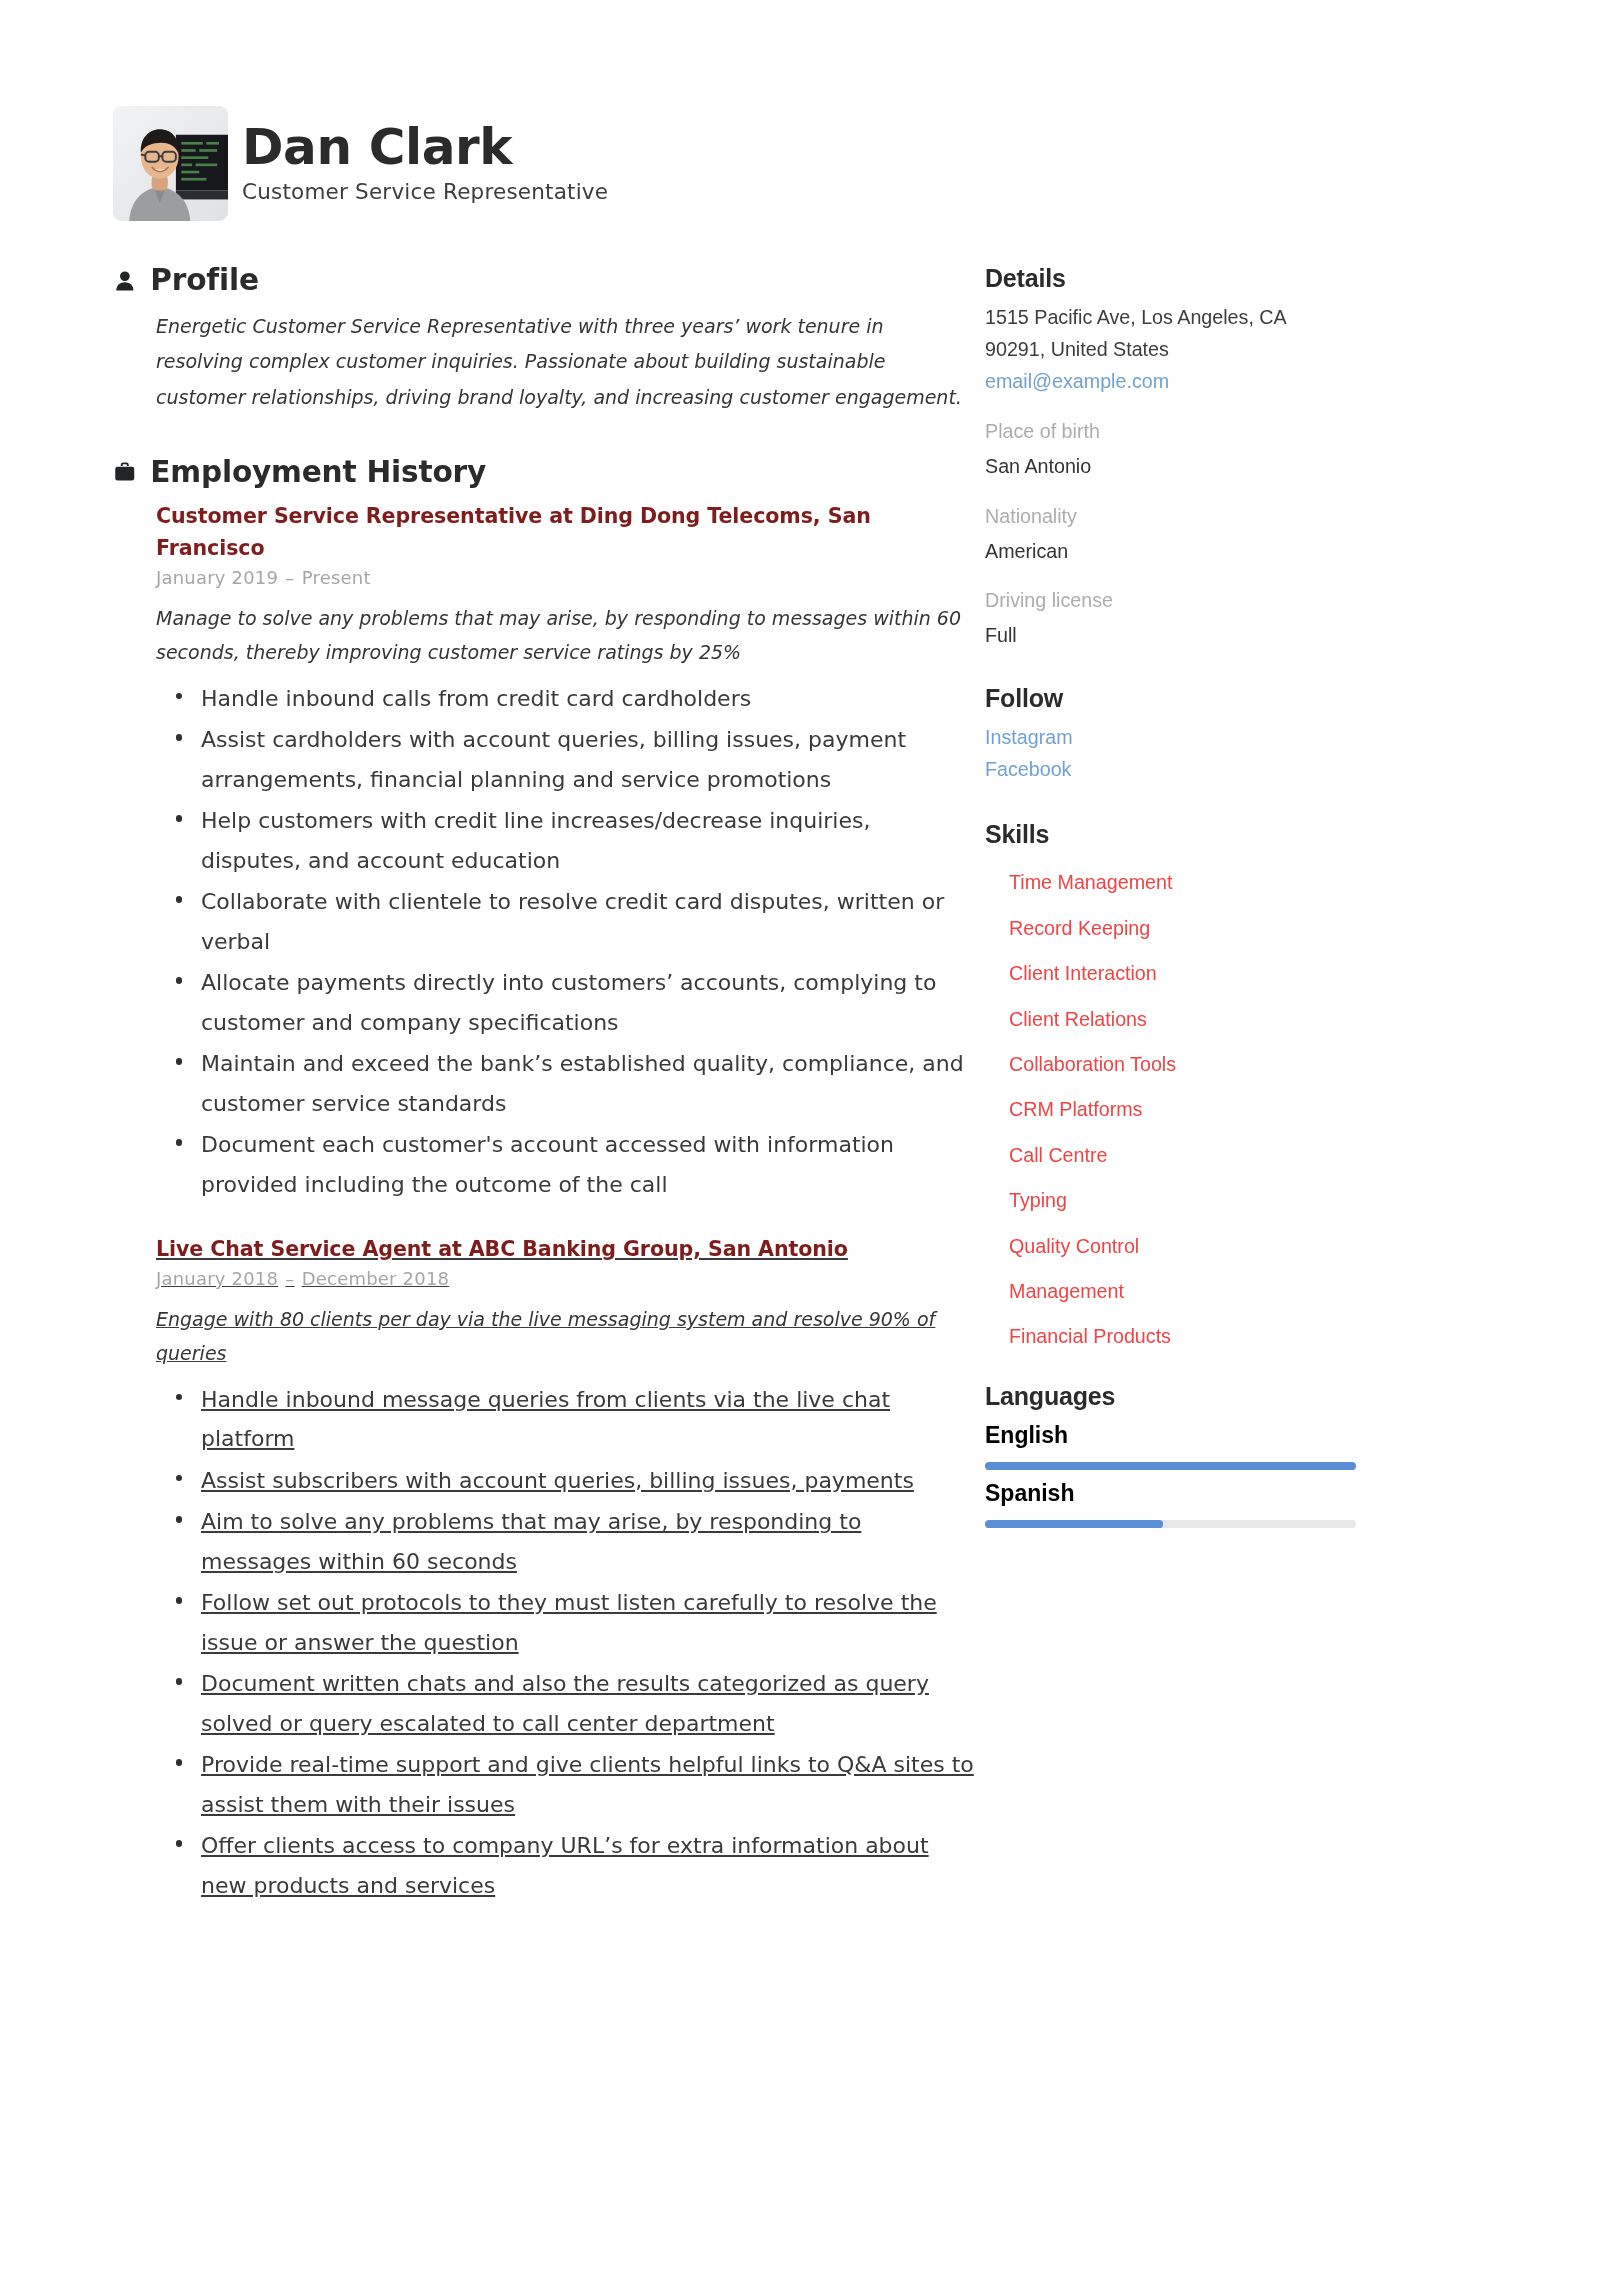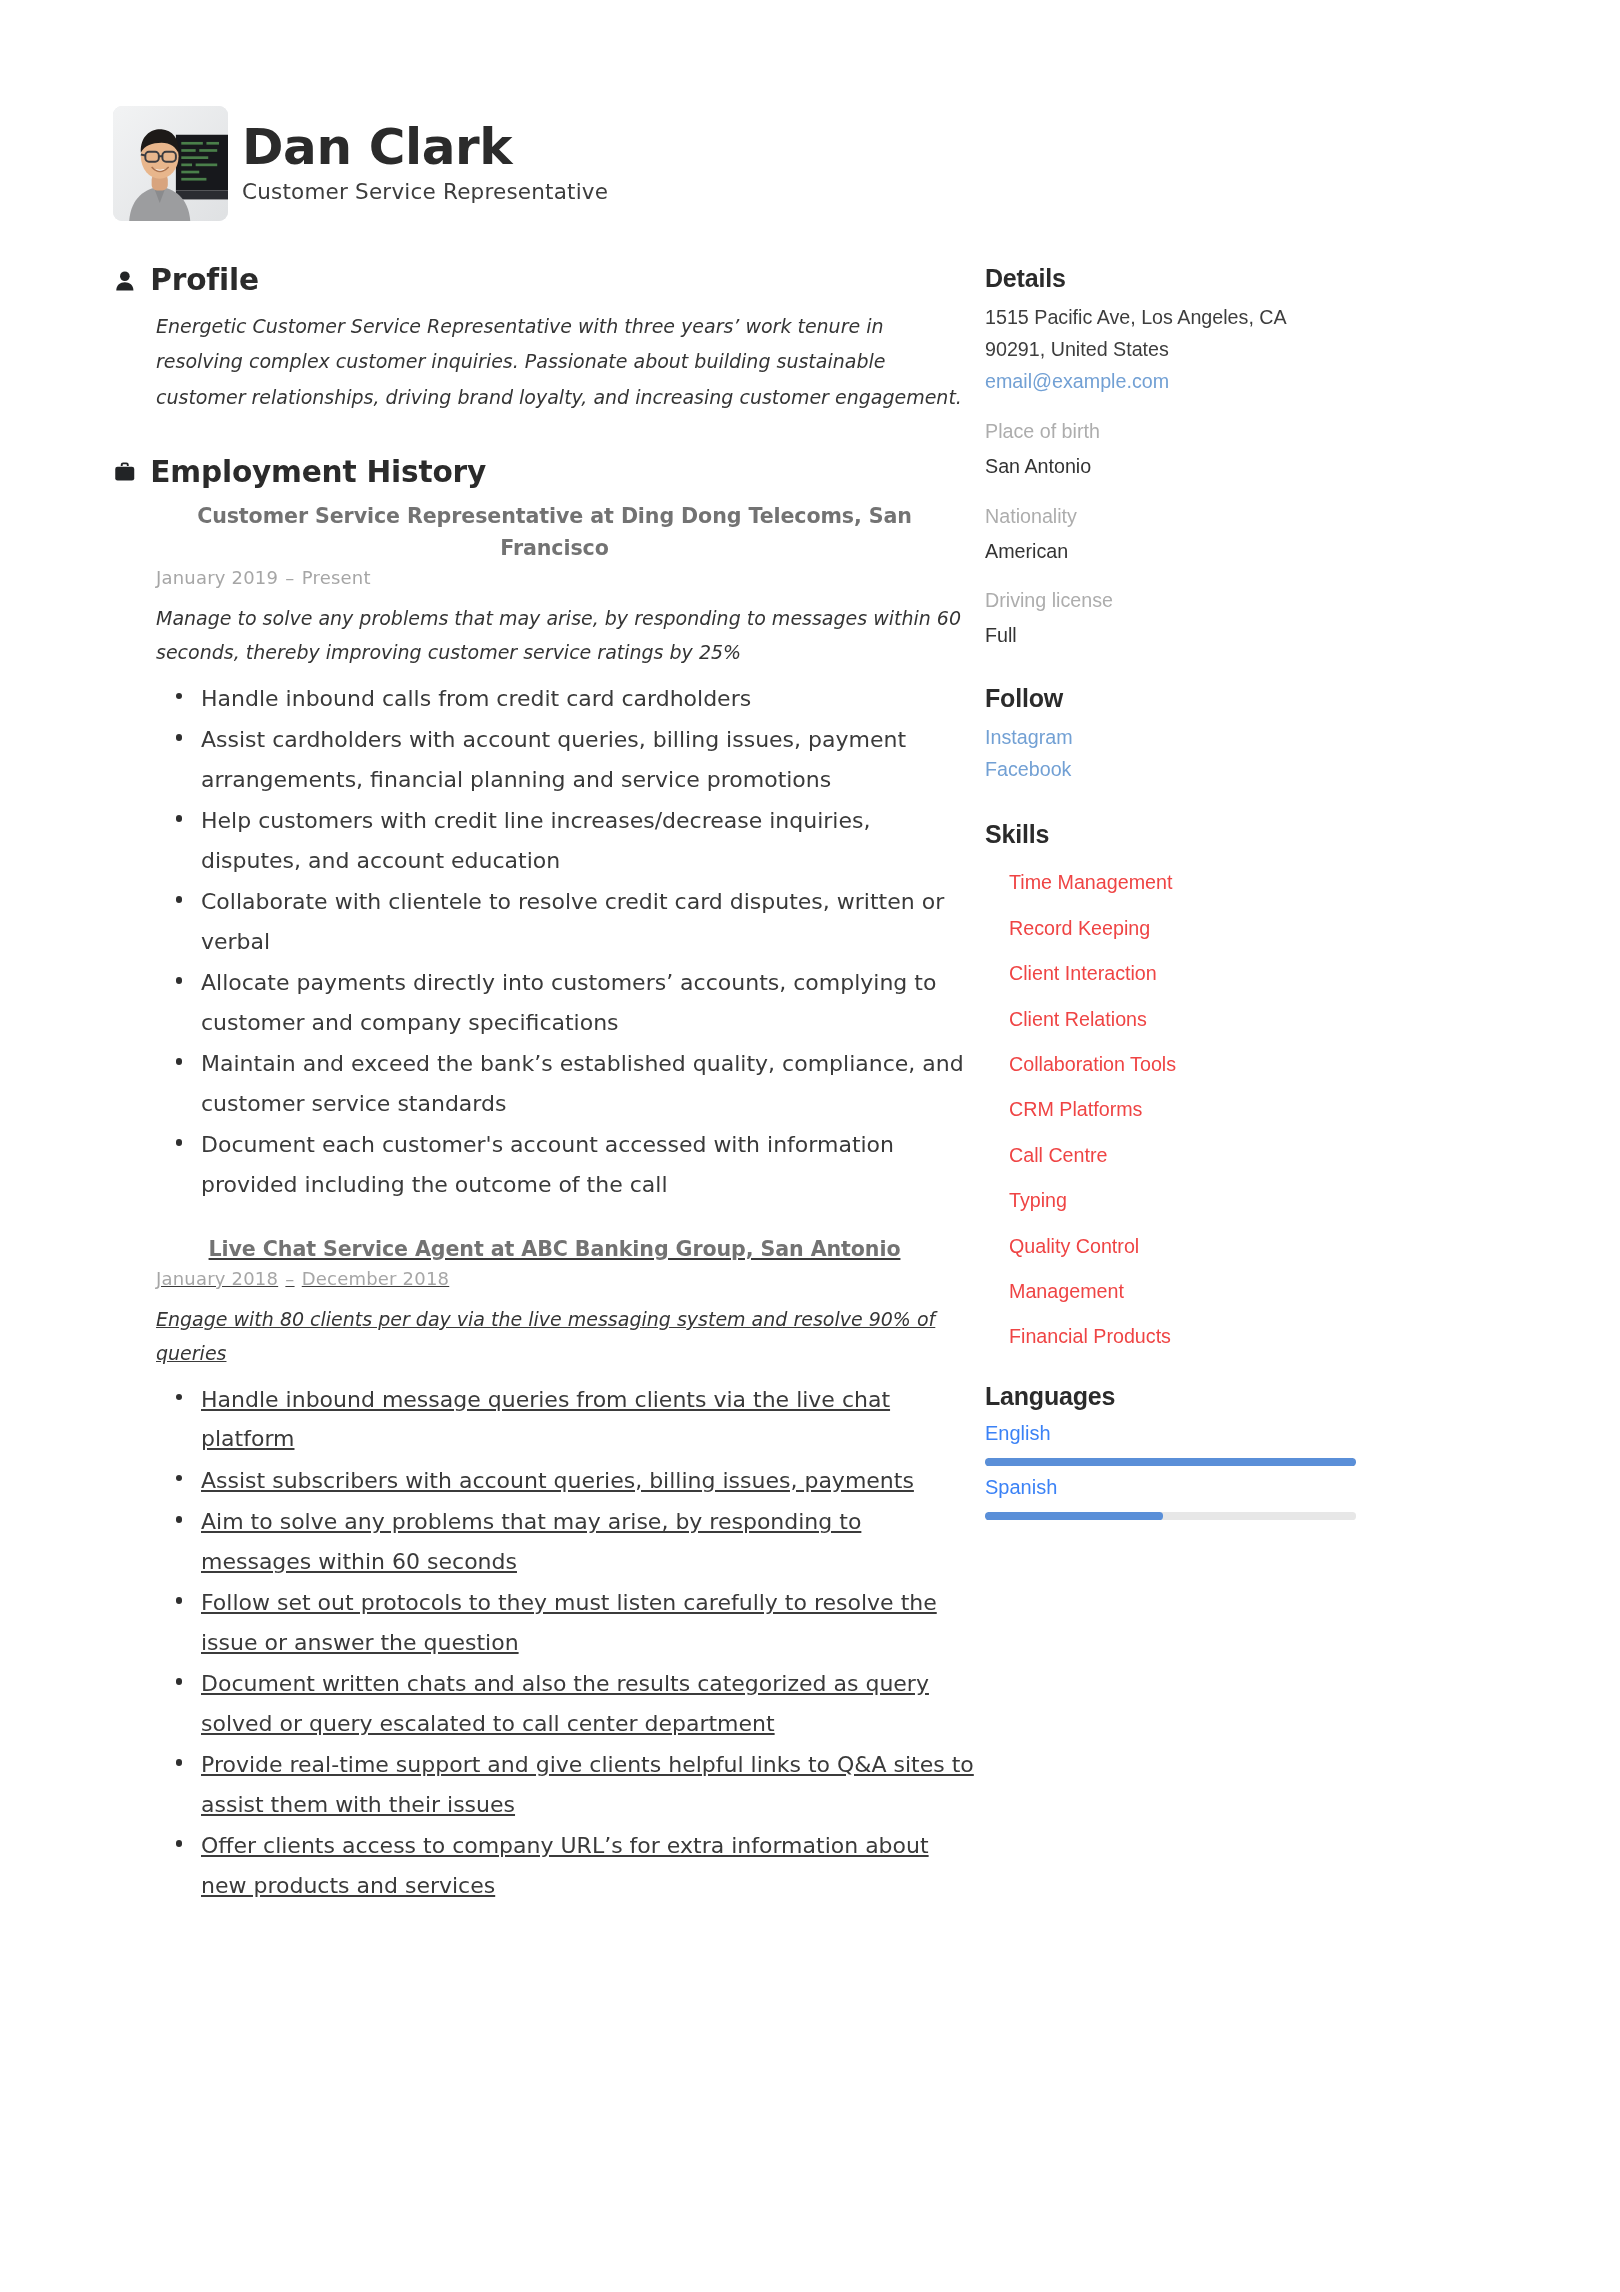--- a/index.html
+++ b/index.html
@@ -115,26 +115,25 @@
     max-width: 896px;
   }
 
   
   .job { margin-left: 43px; max-width: 905px; }
   .job + .job { margin-top: 30px; text-decoration: underline; }
   .job-head {
     font-family: "DejaVu Sans", sans-serif;
     font-size: 20.6px;
     font-weight: 700;
-    color: #737373;
+    color: #7f1d1d;
     line-height: 1.55;
     letter-spacing: -0.1px;
     margin: 0 0 1.8px 0;
     max-width: 797px;
-    text-align: center;
   }
   .job-dates {
     font-family: "DejaVu Sans", sans-serif;
     font-size: 18px;
     color: #a6a6a6;
     letter-spacing: 0.2px;
     margin: 0 0 14.3px 0;
   }
   .job-dates .dash { padding: 0 7.2px; }
   .job-desc {
@@ -215,23 +214,24 @@
     font-size: 19.7px;
     color: #ef4444;
     margin-top: 22.4px;
     margin-left: 24px;
   }
   .skill-item:first-of-type { margin-top: 7.2px; }
 
   .lang-item { margin-top: 10.7px; }
   .lang-name {
     font-family: "Liberation Sans", sans-serif;
-    font-size: 20px;
-    color: #3b82f6;
+    font-size: 23px;
+    color: #000000;
     margin-bottom: 12.5px;
+    font-weight: bold;
   }
   .bar-track {
     width: 371px;
     height: 8px;
     border-radius: 3.6px;
     background: #e7e7e7;
     overflow: hidden;
   }
   .bar-fill {
     height: 100%;

